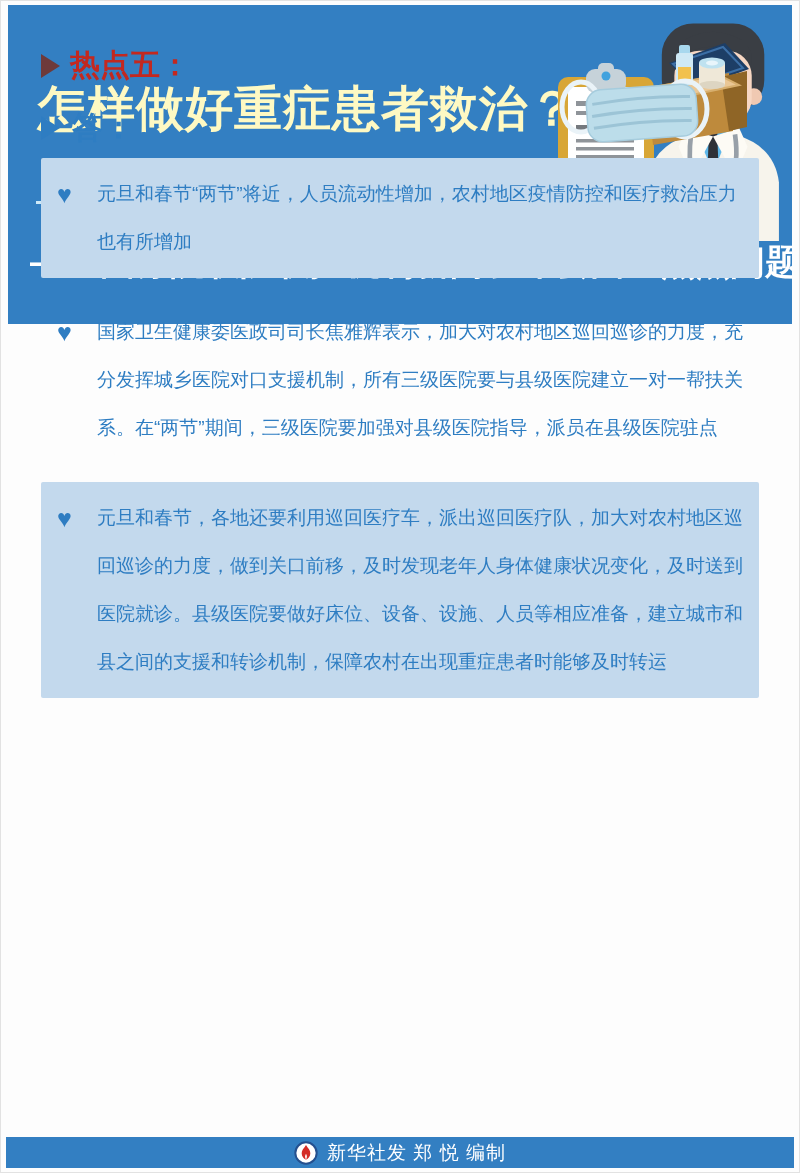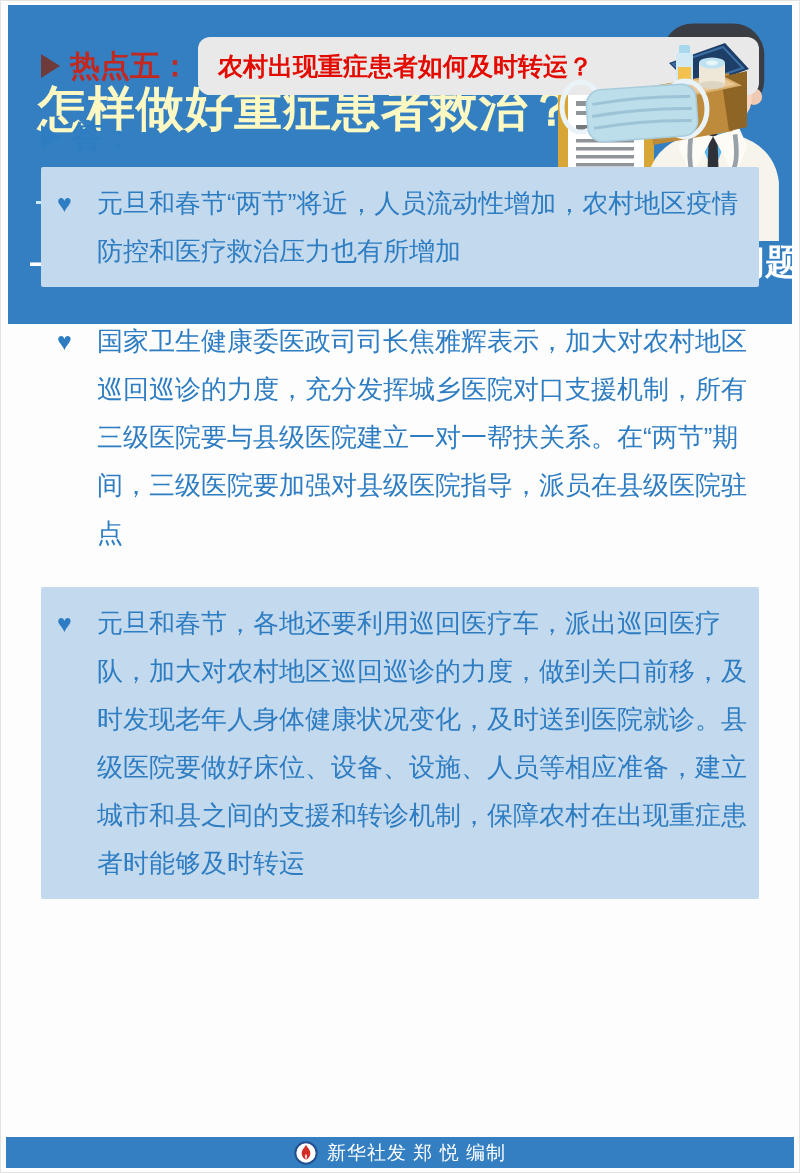--- a/index.html
+++ b/index.html
@@ -23,21 +23,21 @@
     position:absolute; left:28px; top:196px; width:606px; height:3px;
     background:#cde9f8;
   }
   .sub-title {
     position:absolute; left:22px; top:234px;
     font-size:35px; font-weight:700; color:#ffffff; white-space:nowrap;
   }
   .clipboard-wrap { position:absolute; left:548px; top:58px; width:100px; height:148px; }
   .doctor-wrap { position:absolute; right:-4px; top:8px; width:168px; height:228px; }
   
-  .body { position:relative; padding:8px 40px; }
+  .body { position:relative; padding:16px 40px; }
   .hotspot-row { display:flex; align-items:center; margin-top:28px; position:relative; z-index:1; }
   .tri { width:0; height:0; flex:none; }
   .tri-maroon {
     border-left:19px solid #6e3a3a; border-top:12px solid transparent;
     border-bottom:12px solid transparent; margin-right:10px;
   }
   .tri-blue {
     border-left:19px solid #2e7dc2; border-top:12px solid transparent;
     border-bottom:12px solid transparent; margin-right:12px;
   }
@@ -56,21 +56,21 @@
   .bullets { margin-top:8px; }
   .bullet {
     display:flex; align-items:flex-start;
     padding:12px 4px 12px 16px; margin-bottom:18px; border-radius:2px;
   }
   .bullet.highlight { background:#c3d9ed; }
   .heart {
     flex:none; width:40px; font-size:25px; color:#2e7dc2; line-height:48px;
   }
   .bullet-text {
-    flex:1; font-size:26px; line-height:48px; color:#2e7dc2; font-weight:500;
+    flex:1; font-size:19px; line-height:48px; color:#2e7dc2; font-weight:500;
     letter-spacing:0;
   }
   
   .footer {
     position:absolute; left:5px; right:5px; bottom:4px; height:31px;
     background:#337fc2; display:flex; align-items:center; justify-content:center;
   }
   .footer-logo { width:24px; height:24px; margin-right:9px; flex:none; }
   .footer-credit { font-size:19px; color:#ffffff; letter-spacing:1px; }
 </style>
@@ -160,23 +160,20 @@
           <path d="M34,60 Q83,55 132,59" stroke="#9cc4d6" stroke-width="3" fill="none"></path>
           <path d="M33,72 Q83,67 133,71" stroke="#9cc4d6" stroke-width="3" fill="none"></path>
           <path d="M34,84 Q83,79 132,83" stroke="#9cc4d6" stroke-width="3" fill="none"></path>
         </g>
       </svg>
     </div>
 
     <div class="hotspot-row">
       <span class="tri tri-maroon"></span>
       <span class="hotspot-label">热点五：</span>
-      <div class="question-box">
-        <span class="question-text">农村出现重症患者如何及时转运？</span>
-      </div>
     </div>
 
     <div class="answer-row">
       <span class="tri tri-blue"></span>
       <span class="answer-label">答：</span>
     </div>
 
     <div class="bullets">
       <div class="bullet highlight">
         <span class="heart">♥</span>

